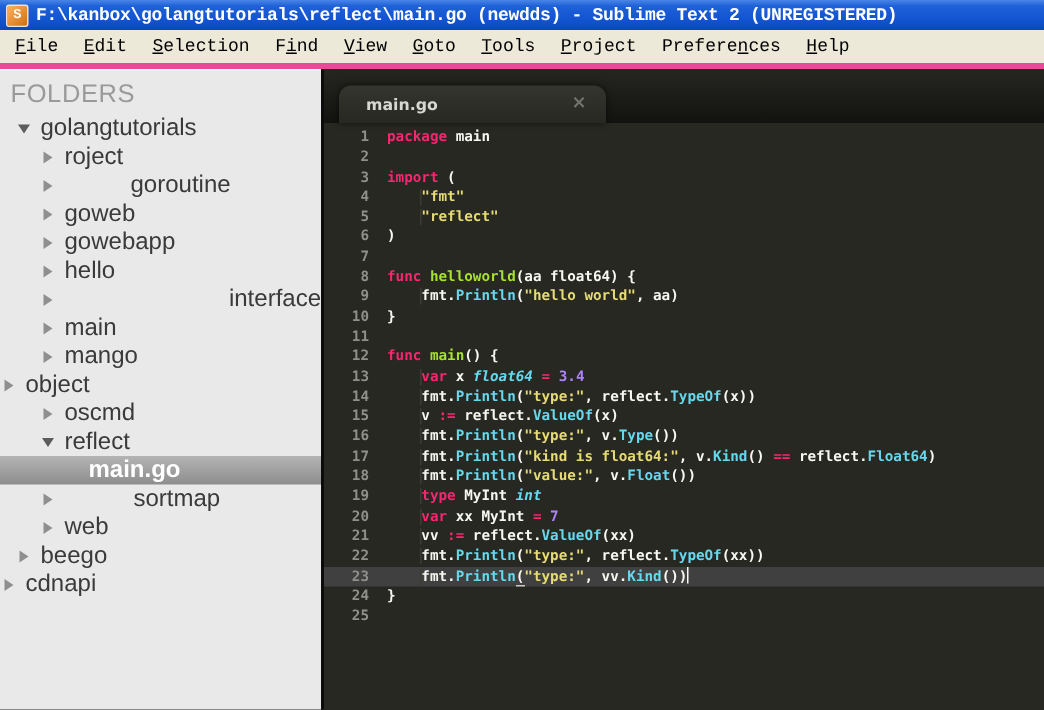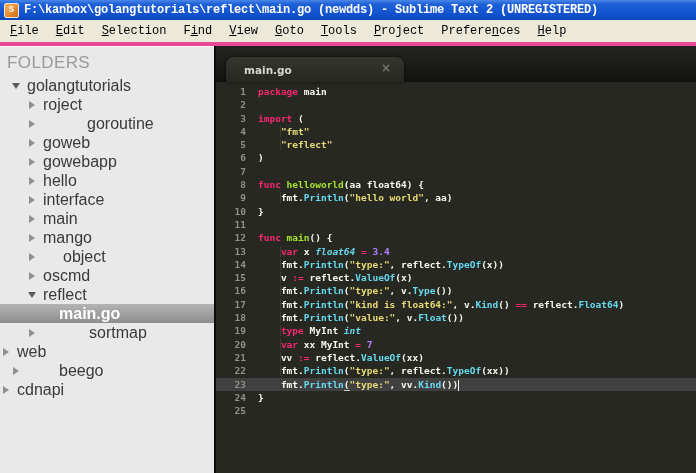--- a/index.html
+++ b/index.html
@@ -104,39 +104,39 @@
             <span class="tri-c"></span>
           </span>
           <span class="label">gowebapp</span>
         </div>
         <div class="tree-row" style="padding-left: 26px;">
           <span class="arrow">
             <span class="tri-c"></span>
           </span>
           <span class="label">hello</span>
         </div>
-        <div class="tree-row" style="padding-left: 26px;">
+        <div class="tree-row" style="padding-left: 26px; justify-content: space-between;">
           <span class="arrow">
             <span class="tri-c"></span>
           </span>
           <span class="label">interface</span>
         </div>
         <div class="tree-row" style="padding-left: 26px;">
           <span class="arrow">
             <span class="tri-c"></span>
           </span>
           <span class="label">main</span>
         </div>
         <div class="tree-row" style="padding-left: 26px;">
           <span class="arrow">
             <span class="tri-c"></span>
           </span>
           <span class="label">mango</span>
         </div>
-        <div class="tree-row" style="padding-left: 26px; gap: 20px;">
+        <div class="tree-row" style="">
           <span class="arrow">
             <span class="tri-c"></span>
           </span>
           <span class="label">object</span>
         </div>
         <div class="tree-row" style="padding-left: 26px;">
           <span class="arrow">
             <span class="tri-c"></span>
           </span>
           <span class="label">oscmd</span>
@@ -149,27 +149,27 @@
         </div>
         <div class="tree-row selected" style="padding-left: 59px;">
           <span class="label">main.go</span>
         </div>
         <div class="tree-row" style="padding-left: 26px; gap: 46px;">
           <span class="arrow">
             <span class="tri-c"></span>
           </span>
           <span class="label">sortmap</span>
         </div>
-        <div class="tree-row" style="">
+        <div class="tree-row" style="padding-left: 26px;">
           <span class="arrow">
             <span class="tri-c"></span>
           </span>
           <span class="label">web</span>
         </div>
-        <div class="tree-row" style="padding-left: 10px; gap: 32px;">
+        <div class="tree-row" style="padding-left: 10px;">
           <span class="arrow">
             <span class="tri-c"></span>
           </span>
           <span class="label">beego</span>
         </div>
         <div class="tree-row" style="padding-left: 0;">
           <span class="arrow">
             <span class="tri-c"></span>
           </span>
           <span class="label">cdnapi</span>

